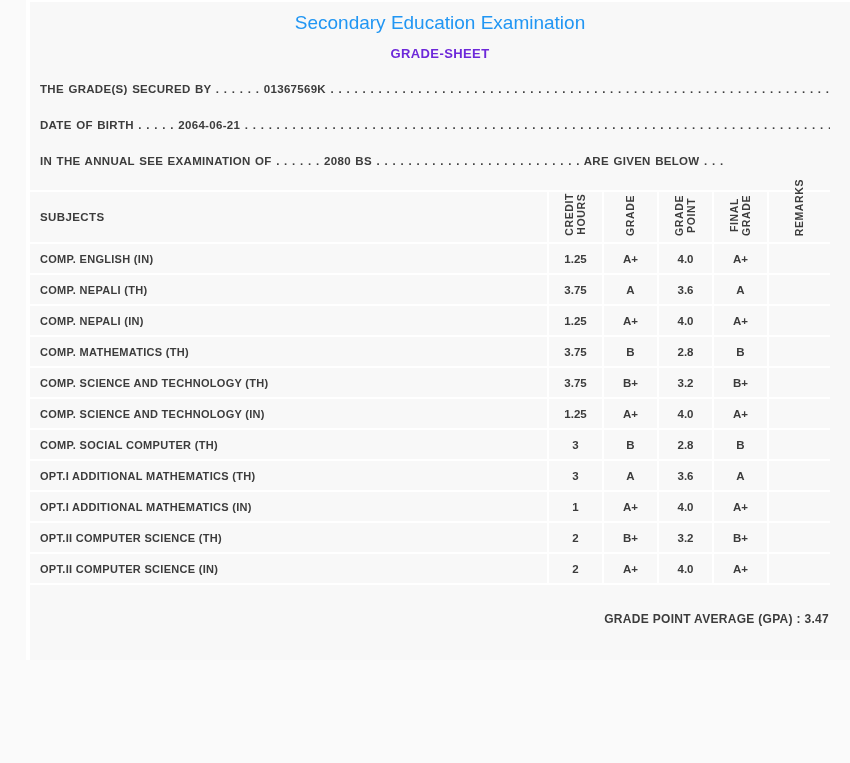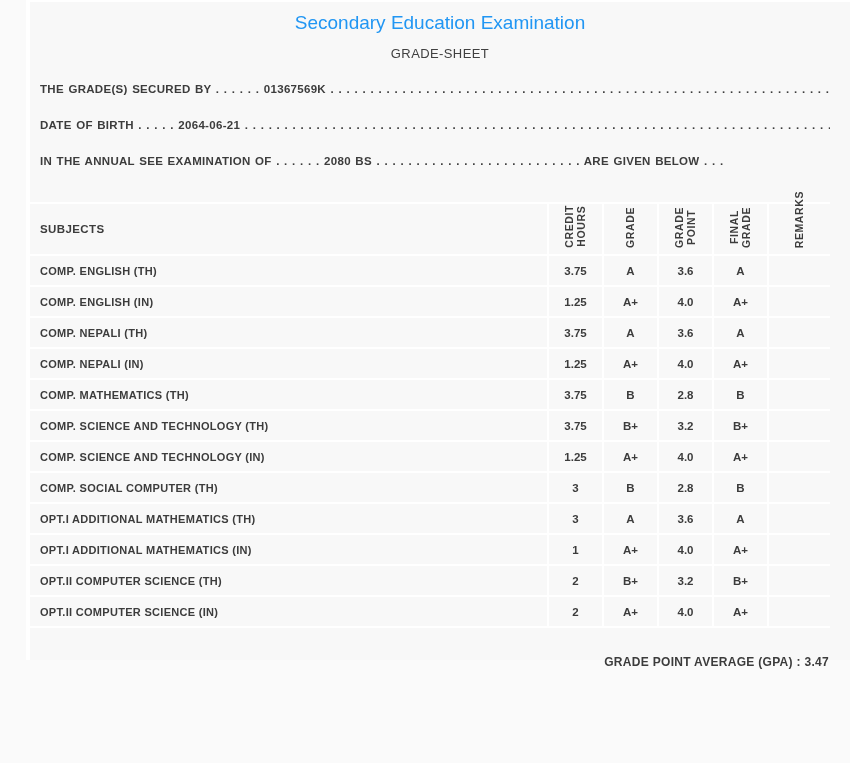--- a/index.html
+++ b/index.html
@@ -23,42 +23,42 @@
     font-size: 19px;
     line-height: 20px;
     font-weight: 400;
     color: #2196f3;
   }
   .subtitle {
     margin-top: 14px;
     text-align: center;
     font-size: 13px;
     line-height: 14px;
-    font-weight: normal;
+    font-weight: bold;
     letter-spacing: 0.4px;
-    color: #404040;
+    color: #6d28d9;
     font-stretch: condensed;
   }
   .info {
     margin: 21px 20px 0 10px;
   }
   .info-line {
     height: 36px;
     line-height: 14px;
     font-size: 11.5px;
     font-weight: bold;
     letter-spacing: 0.3px;
     word-spacing: 1px;
     color: #3c3c3c;
     white-space: nowrap;
     overflow: hidden;
     font-stretch: condensed;
   }
   table.grades {
-    margin-top: 12px;
+    margin-top: 0;
     width: 800px;
     table-layout: fixed;
     border-collapse: collapse;
     border-top: 2px solid #ffffff;
     font-stretch: condensed;
   }
   table.grades th, table.grades td {
     border-bottom: 2px solid #ffffff;
     color: #3c3c3c;
   }
@@ -181,28 +181,20 @@
             </div>
         </th>
         <th class="vert">
           <div class="vwrap">
               <span class="vtext">REMARKS</span>
             </div>
         </th>
       </tr>
     </thead>
     <tbody>
-      <tr>
-          <td class="subject">COMP. ENGLISH (TH)</td>
-          <td class="val">3.75</td>
-          <td class="val">A</td>
-          <td class="val">3.6</td>
-          <td class="val">A</td>
-          <td class="val"></td>
-        </tr>
         <tr>
           <td class="subject">COMP. ENGLISH (IN)</td>
           <td class="val">1.25</td>
           <td class="val">A+</td>
           <td class="val">4.0</td>
           <td class="val">A+</td>
           <td class="val"></td>
         </tr>
         <tr>
           <td class="subject">COMP. NEPALI (TH)</td>

